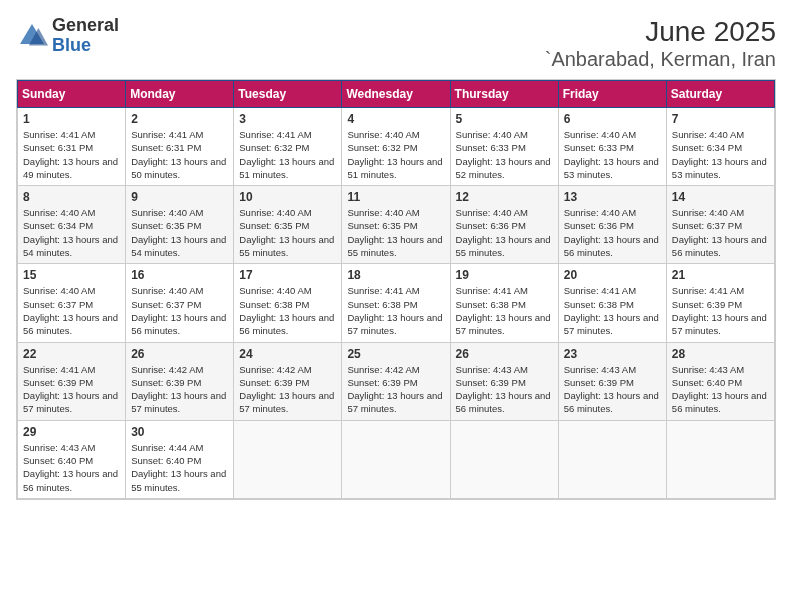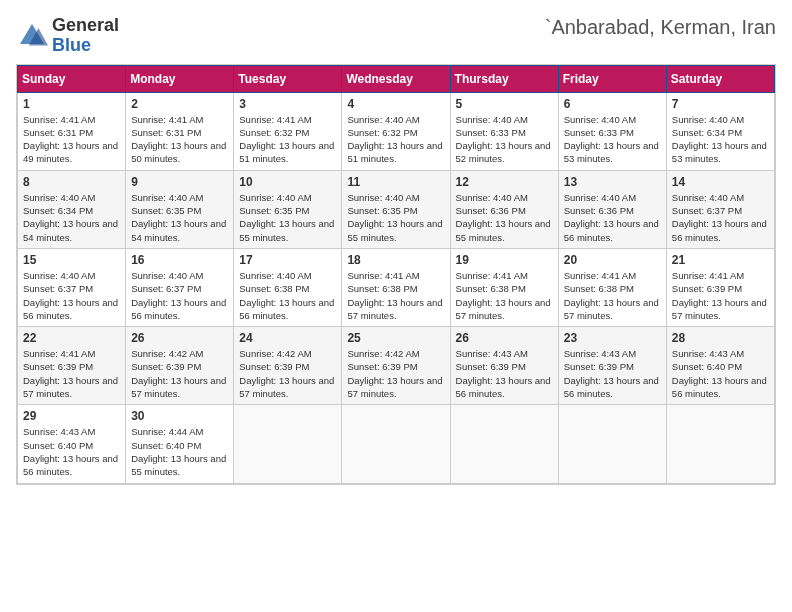--- a/index.html
+++ b/index.html
@@ -108,20 +108,21 @@
       <svg class="logo-icon" viewBox="0 0 40 40">
         <polygon points="20,5 35,30 5,30" fill="#2b6cb0" opacity="0.8"></polygon>
         <polygon points="28,10 40,32 16,32" fill="#1a4a8a" opacity="0.6"></polygon>
       </svg>
       <div class="logo-text">
         <span class="logo-general">General</span><br>
         <span class="logo-blue">Blue</span>
       </div>
     </div>
     <div class="title-block">
+      <h1>June 2025</h1>
       <h2>`Anbarabad, Kerman, Iran</h2>
     </div>
   </div>
 
   <div class="calendar">
     <table>
       <thead>
         <tr>
           <th>Sunday</th>
           <th>Monday</th>

